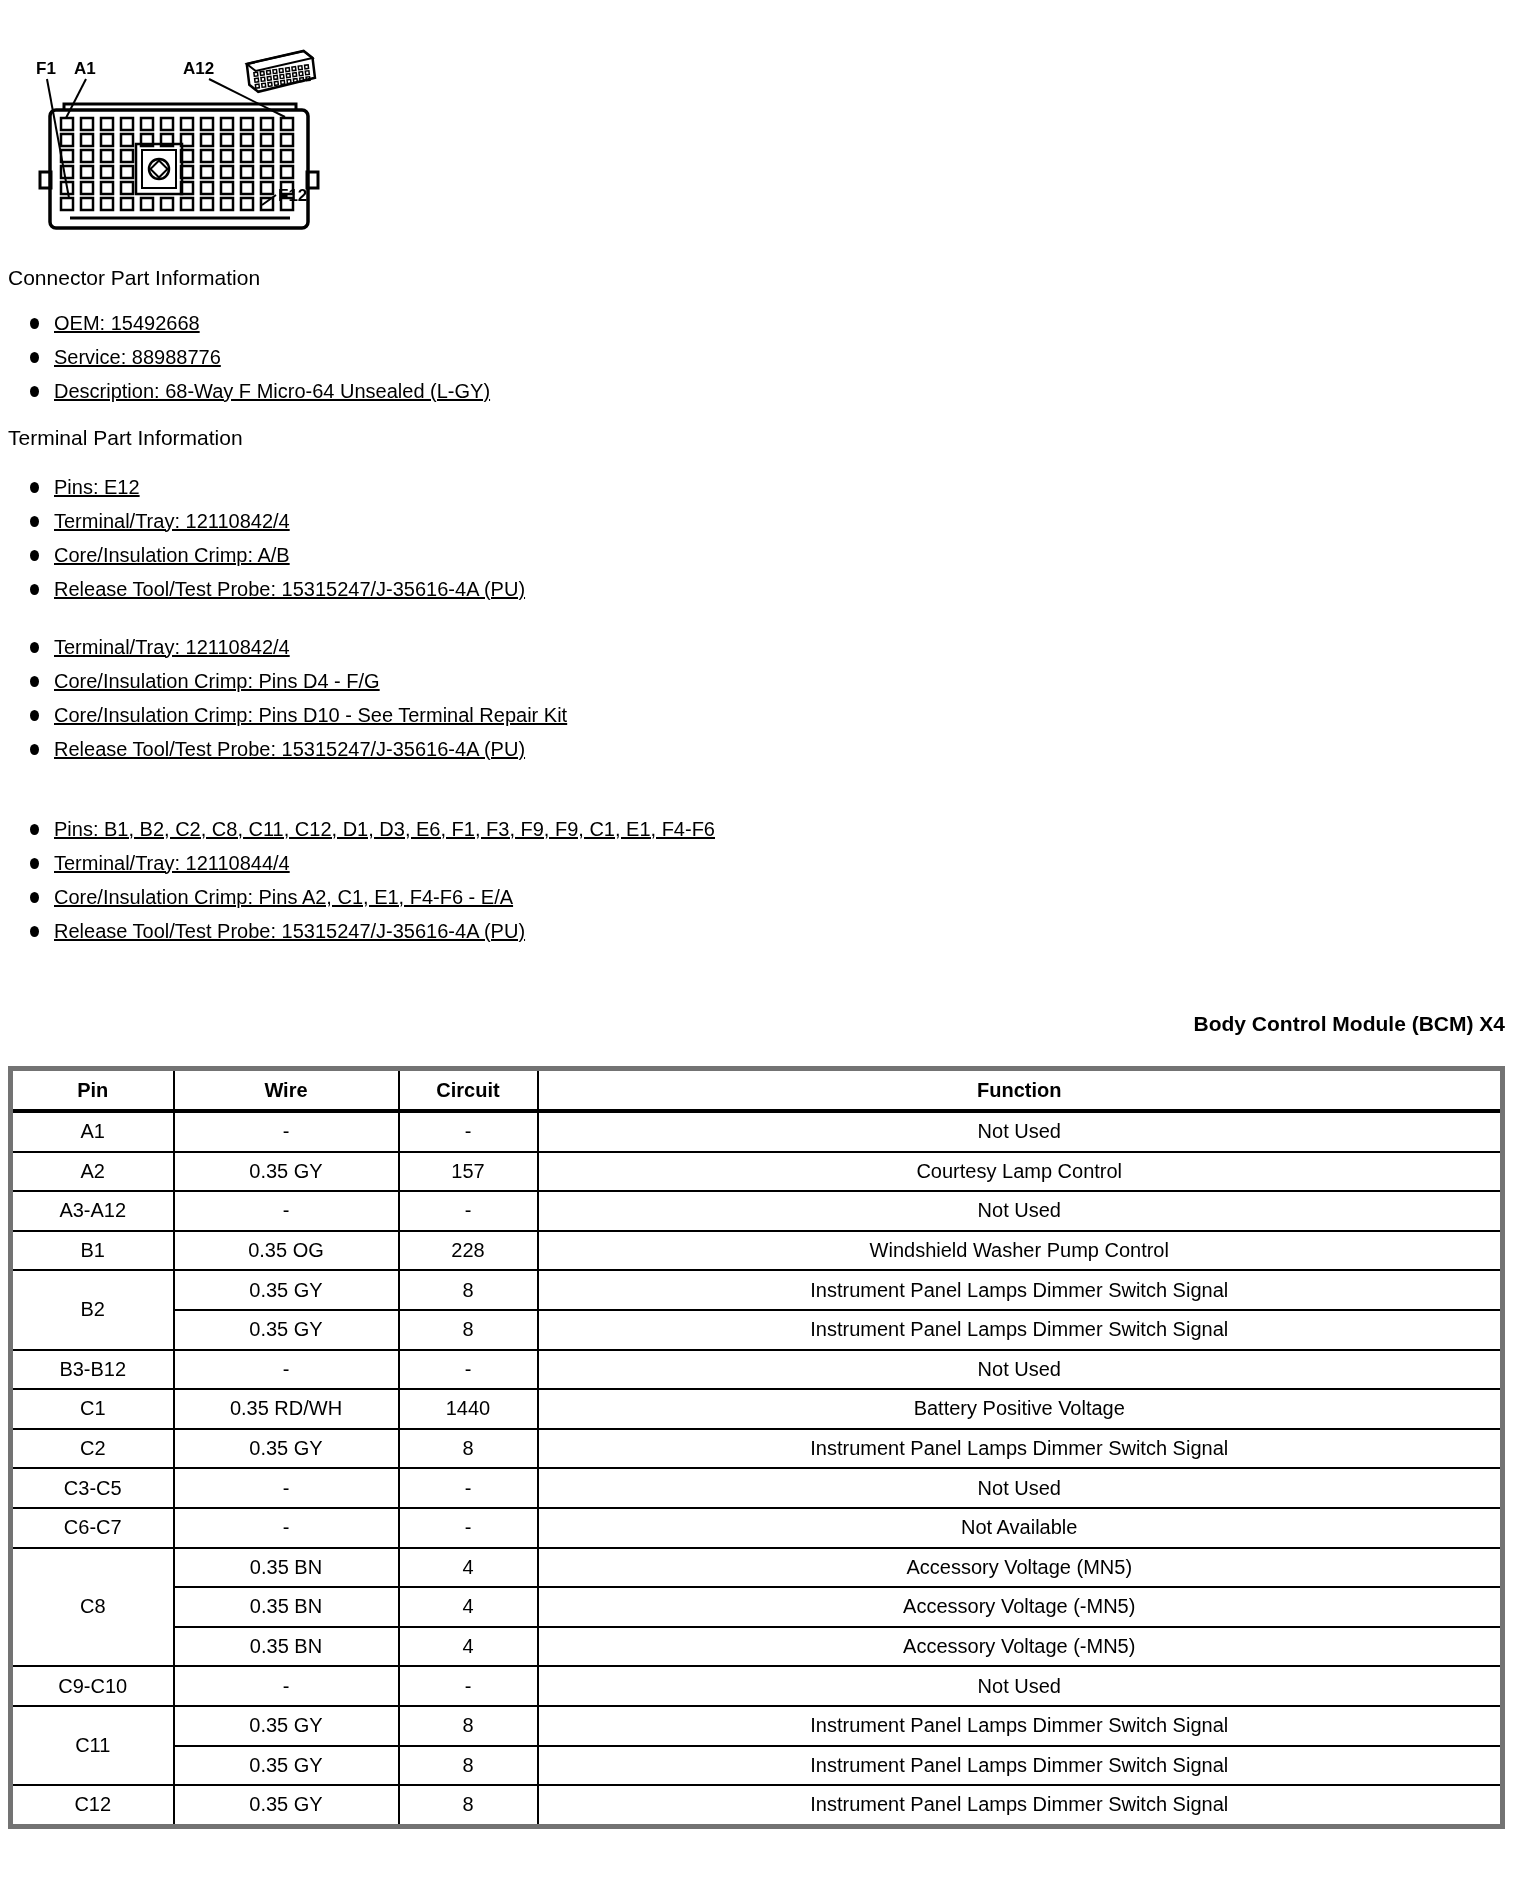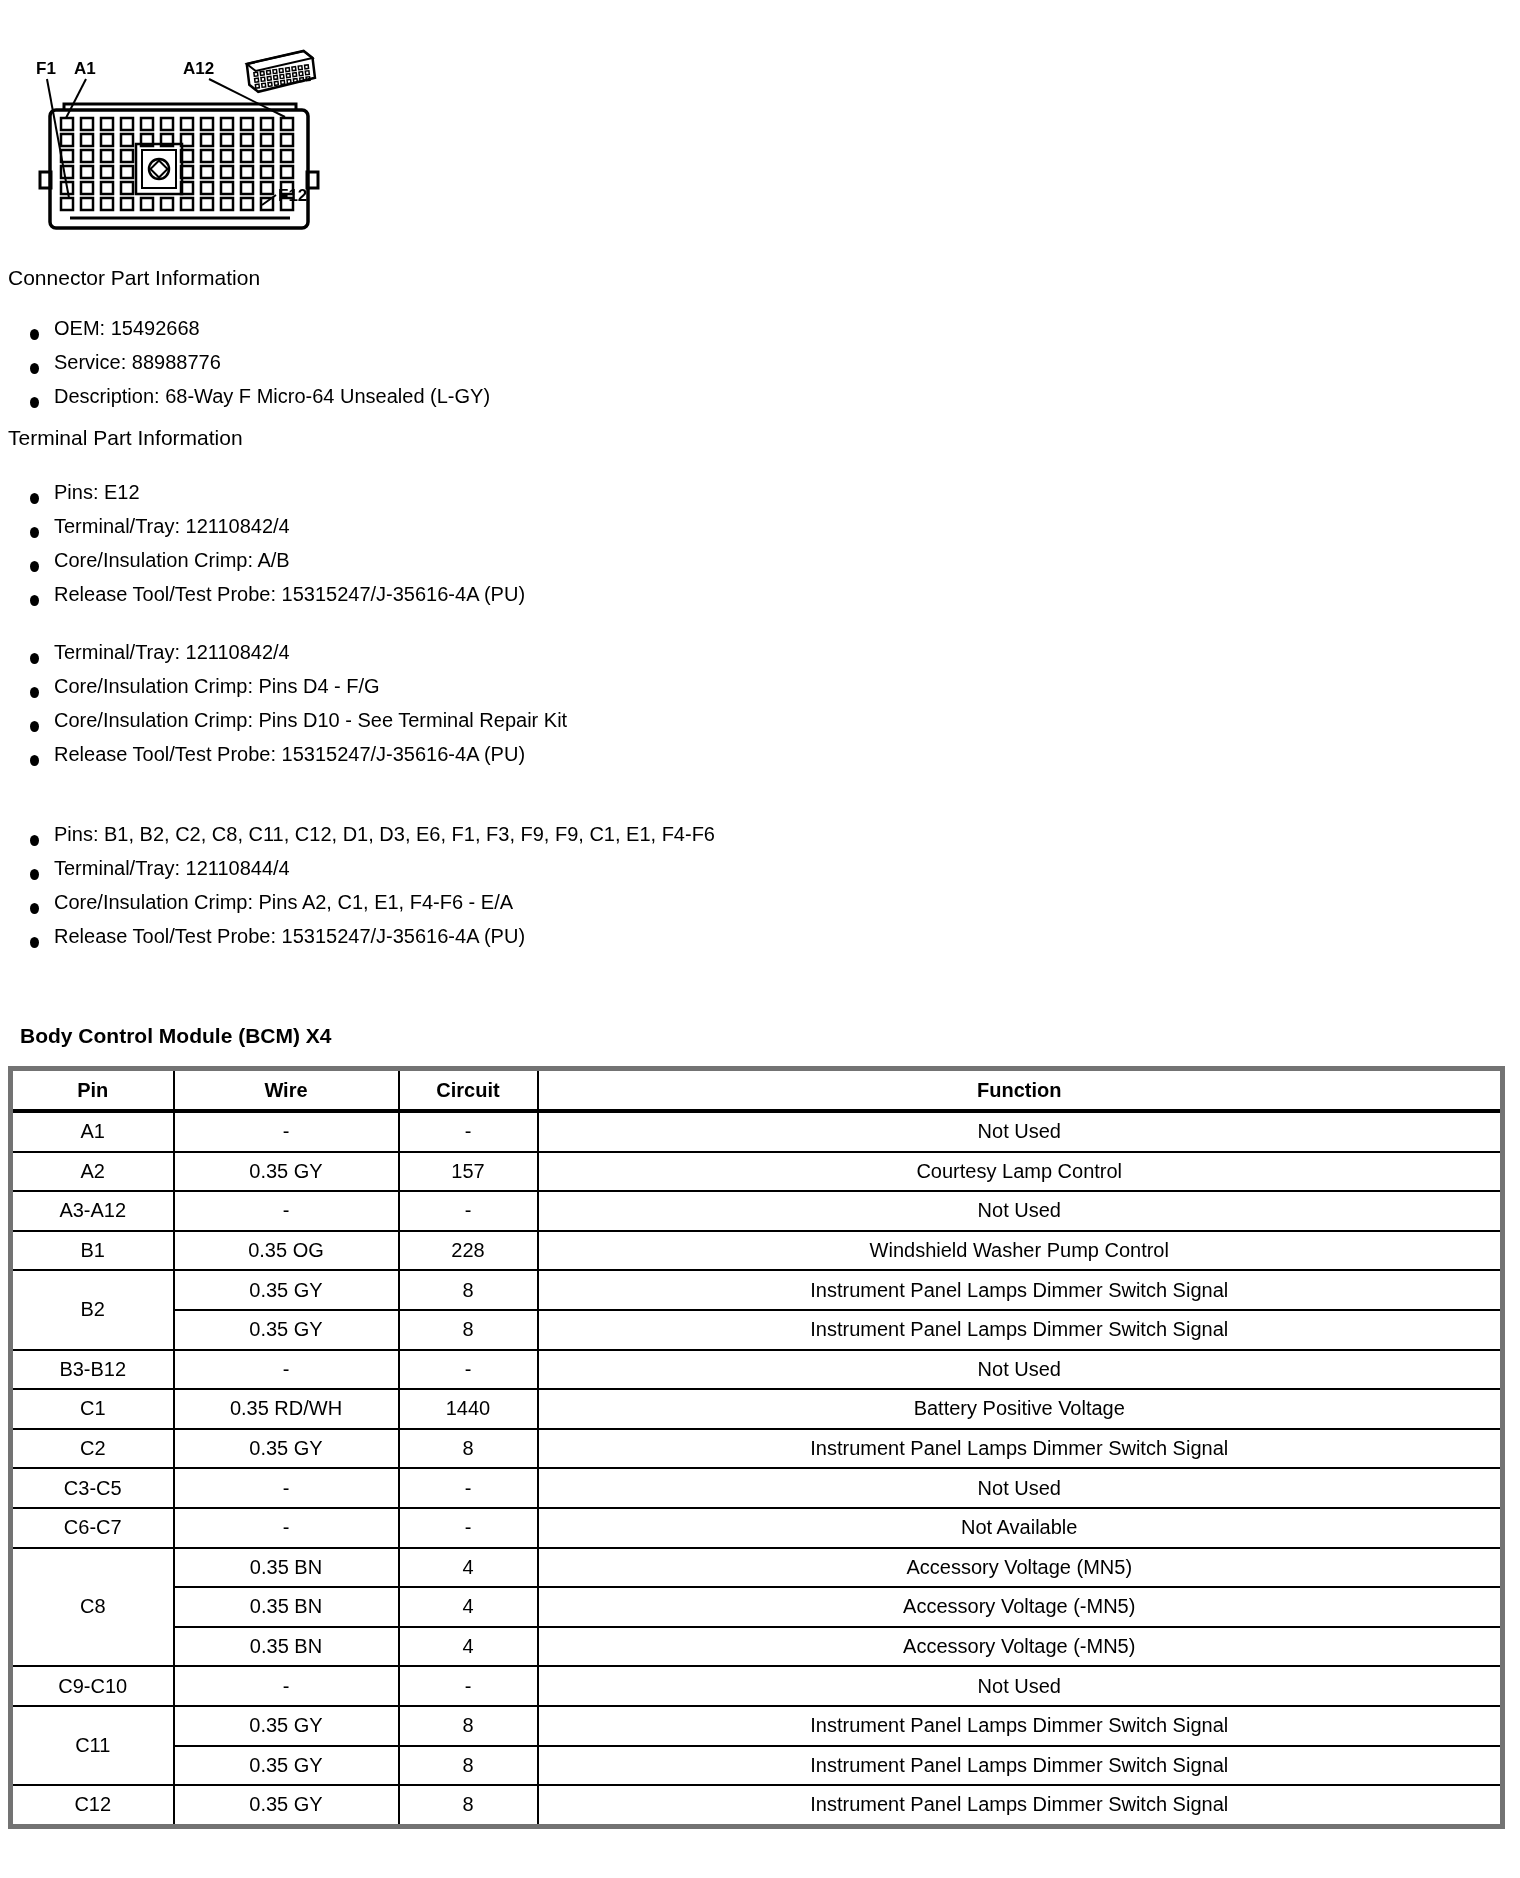--- a/index.html
+++ b/index.html
@@ -22,31 +22,31 @@
   }
   #heading-connector { top:266px; }
   #heading-terminal  { top:426px; }
 
   
   .bullet-group { position:absolute; left:28px; right:16px; }
   #connector-bullets { top:306px; }
   #terminal-group-1  { top:470px; }
   #terminal-group-2  { top:630px; }
   #terminal-group-3  { top:812px; }
-  .bullet-row { display:flex; align-items:flex-end; height:34px; }
+  .bullet-row { display:flex; align-items:center; height:34px;text-decoration:underline; }
   .bullet-dot {
     flex:none; width:9px; height:11px; border-radius:50%;
     background:#000; margin-right:15px; margin-left:2px;
   }
   .bullet-text { font-size:20px; white-space:nowrap; }
 
   
   .table-title {
     position:absolute; left:8px; width:1497px; top:1012px;
-    text-align:left; font-size:21px; font-weight:bold; margin:12px;
+    text-align:right; font-size:21px; font-weight:bold; margin:0;
   }
   table.pin-table {
     position:absolute; left:8px; top:1066px; width:1497px;
     border-collapse:collapse; table-layout:fixed;
     border:5px solid #737373;
   }
   .pin-table th, .pin-table td {
     border:2px solid #000;
     font-size:20px; color:#000;
     padding:0 6px; overflow:hidden; white-space:nowrap;

